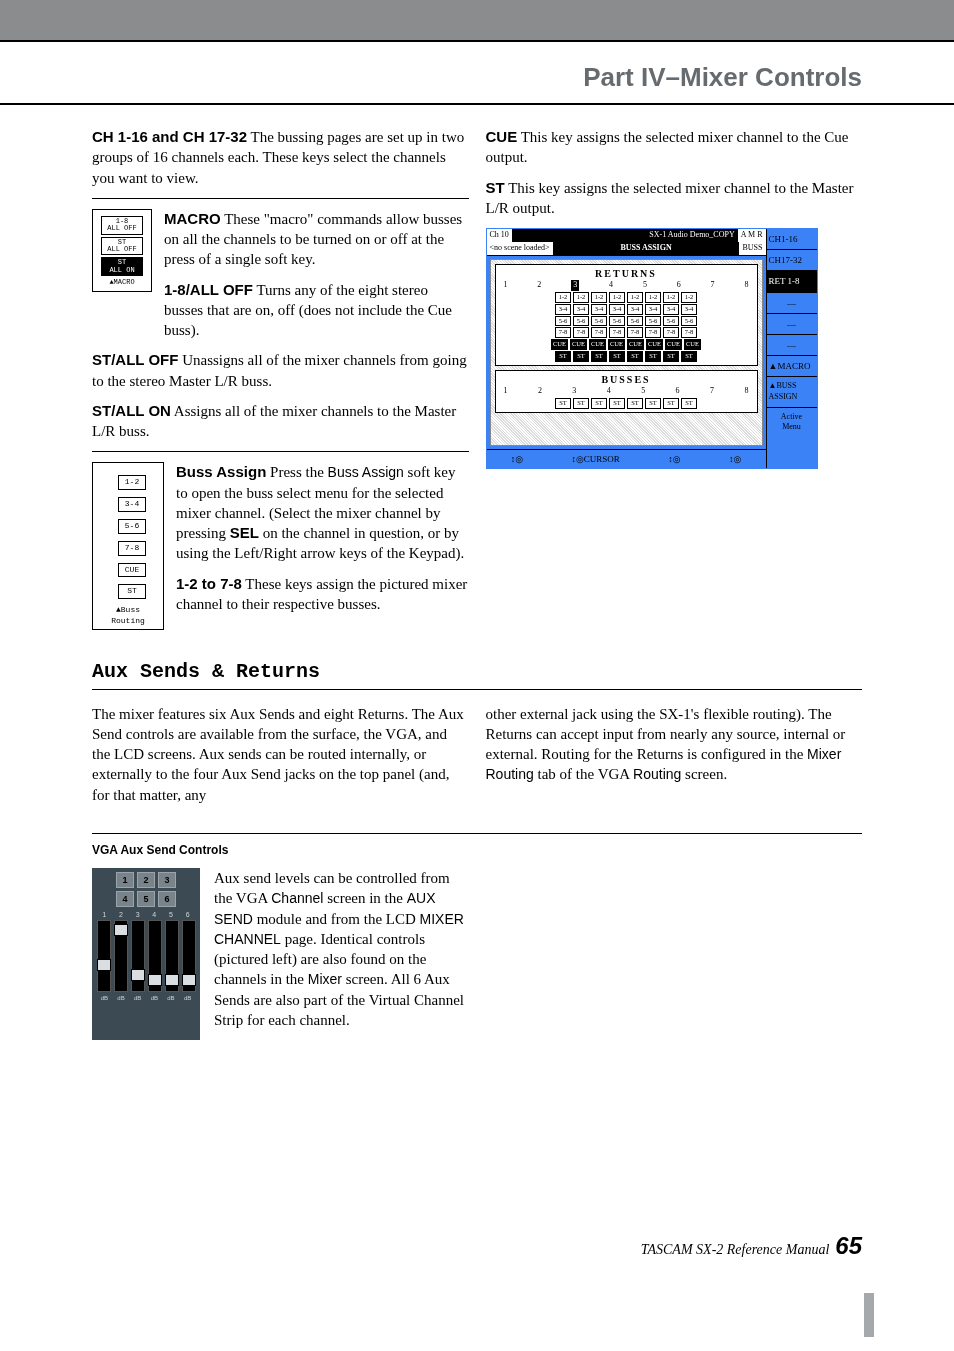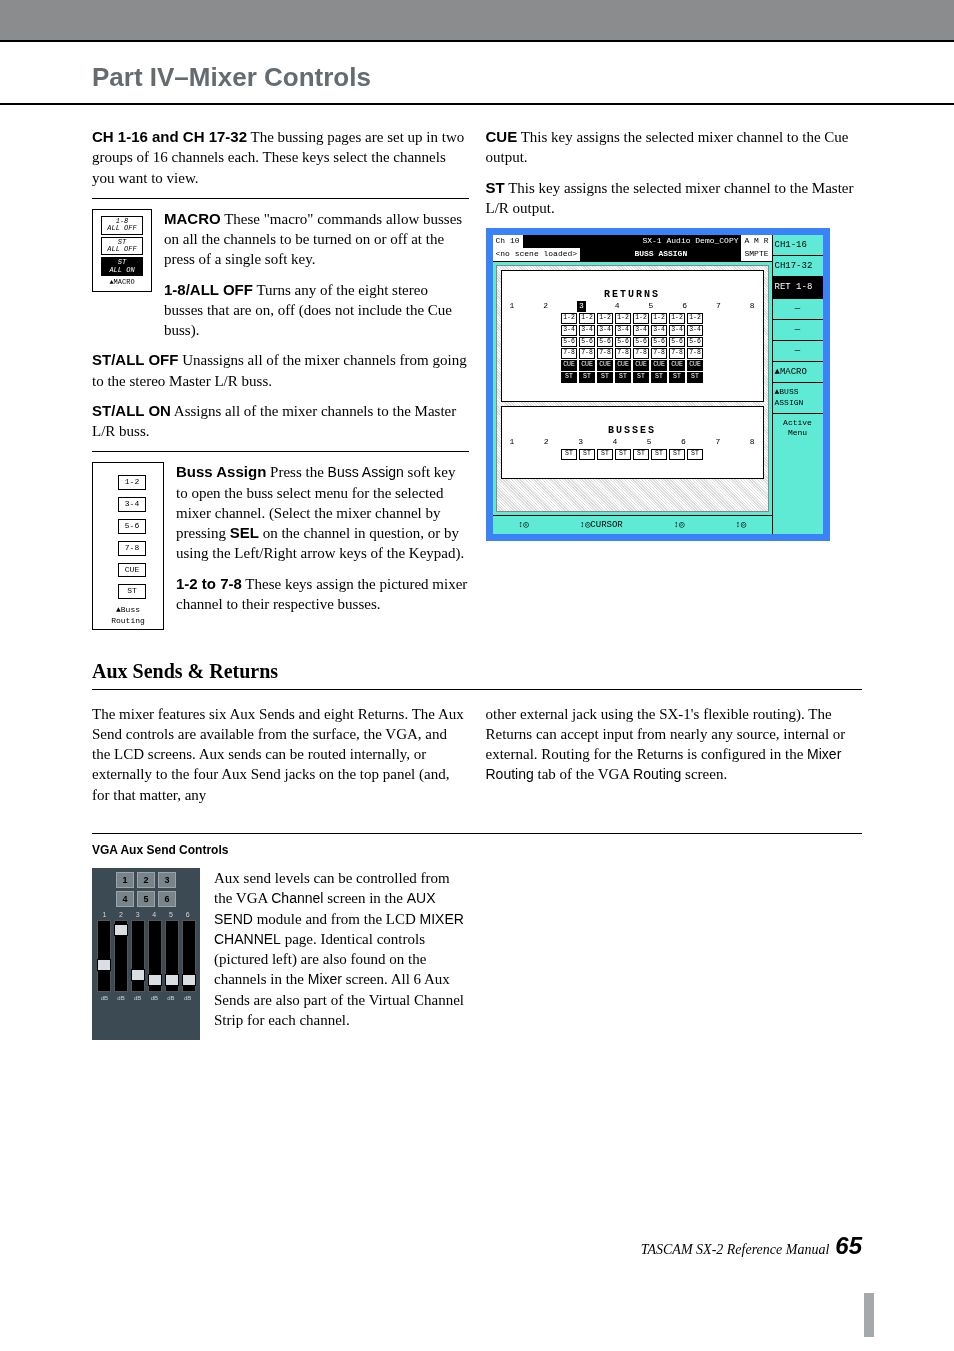--- a/index.html
+++ b/index.html
@@ -14,21 +14,21 @@
     width: 954px;
   }
   .top-bar {
     background: #8a8c8e;
     height: 40px;
     width: 100%;
     border-bottom: 2px solid #000;
   }
   .header {
     display: flex;
-    justify-content: flex-start;
+    justify-content: flex-end;
     align-items: flex-end;
     padding: 18px 92px 8px 92px;
     border-bottom: 2.5px solid #000;
     margin: 0 0 0 0;
   }
   .header-title {
     font-family: Arial, "Helvetica Neue", Helvetica, sans-serif;
     font-weight: bold;
     font-size: 26px;
     color: #666b70;
@@ -65,60 +65,60 @@
   .macro-fig {
     width: 54px;
     flex: 0 0 54px;
     border: 1px solid #000;
     padding: 4px 2px;
     font-family: "Courier New", monospace;
     font-size: 8px;
     text-align: center;
     background: #fff;
   }
-  .macro-fig .box { border:1px solid #000; margin:2px 6px; padding:1px 0; font-size:7px; line-height:1.05;font-style:italic;}
+  .macro-fig .box { border:1px solid #000; margin:2px 6px; padding:1px 0; font-size:7px; line-height:1.05;}
   .macro-fig .lbl { font-size:7px; }
   .buss-fig {
     width: 64px;
     flex: 0 0 64px;
     border: 1px solid #000;
     padding: 5px 3px 2px 3px;
     background:#fff;
     font-family: "Courier New", monospace;
     text-align:center;
   }
   .buss-fig .cell {
     border:1px solid #000; margin: 7px 14px 0 22px; font-size:8px; padding:1px 0;
   }
   .buss-fig .caption { font-size:8px; margin-top:6px; }
   .lcd {
     width: 330px;
-    border:7px solid #3b82f6;
-    font-family: Liberation Mono, monospace;
+    border:1px solid #3b82f6;
+    font-family: Liberation Serif, serif;
     font-size:9px;
     color:#000;
-    background:#5eead4;
+    background:#3b82f6;
   }
   .lcd-row { display:flex; }
   .lcd-main { flex:1; }
   .lcd-side { width:50px; border-left:1px solid #000;}
   .lcd-side div { border-bottom:1px solid #000; padding:4px 2px; font-size:9px; min-height:12px;}
   .lcd-side div.sel { background:#000; color:#fff; }
   .lcd-titlebar { display:flex; background:#000; color:#fff; font-size:8px;}
   .lcd-titlebar span { padding:1px 3px; }
   .lcd-body { padding:3px; }
   .lcd-matrix { background: repeating-linear-gradient(45deg,#ddd,#ddd 1px,#fff 1px,#fff 2px); border:1px solid #888; padding:4px; }
-  .lcd-matrix-inner { background:#fff; border:1px solid #000; padding:17px 4px;}
+  .lcd-matrix-inner { background:#fff; border:1px solid #000; padding:2px 4px;}
   .lcd-heading { font-weight:bold; letter-spacing:2px; text-align:center; font-size:10px;}
   .lcd-nums { display:flex; justify-content:space-between; font-size:8px; padding:0 4px;}
   .lcd-grid-row { display:flex; gap:2px; justify-content:center; margin:1px 0;}
   .lcd-grid-row span { border:1px solid #000; font-size:6.5px; padding:0 1px; min-width:12px; text-align:center;}
   .lcd-footer { display:flex; justify-content:space-around; border-top:1px solid #000; font-size:9px; padding:3px 0;}
   .section-title {
-    font-family: Liberation Serif, serif;
+    font-family: Liberation Mono, monospace;
     font-weight: bold;
     font-size: 20px;
     border-bottom: 1.5px solid #000;
     padding-bottom: 4px;
     margin: 28px 0 14px 0;
   }
   .sub-title {
     font-family: Arial, "Helvetica Neue", Helvetica, sans-serif;
     font-weight: bold;
     font-size: 12px;
@@ -232,21 +232,21 @@
         <div class="lcd-row">
           <div class="lcd-main">
             <div class="lcd-titlebar">
               <span style="background:#fff;color:#000;">Ch 10</span>
               <span style="flex:1;text-align:right">SX-1 Audio Demo_COPY</span>
               <span style="background:#fff;color:#000">A M R</span>
             </div>
             <div class="lcd-titlebar" style="background:#fff;color:#000;border-bottom:1px solid #000">
               <span>&lt;no scene loaded&gt;</span>
               <span style="flex:1;background:#000;color:#fff;font-weight:bold;text-align:center">BUSS ASSIGN</span>
-              <span>SMPTE</span>
+              <span>BUSS</span>
             </div>
             <div class="lcd-body">
               <div class="lcd-matrix">
                 <div class="lcd-matrix-inner">
                   <div class="lcd-heading">RETURNS</div>
                   <div class="lcd-nums">
                     <span>1</span>
                       <span>2</span>
                       <span style="background:#000;color:#fff;padding:0 2px">3</span>
                       <span>4</span>

